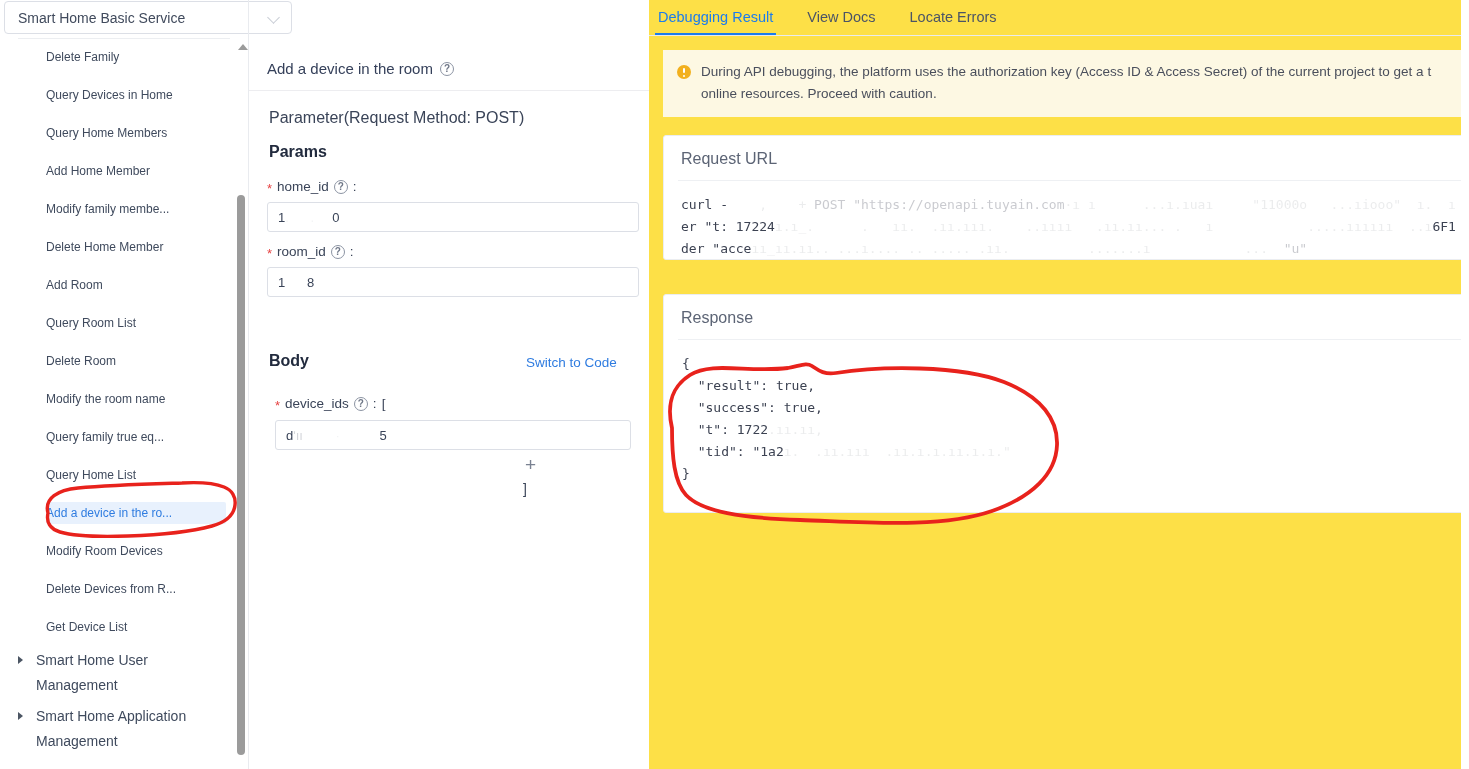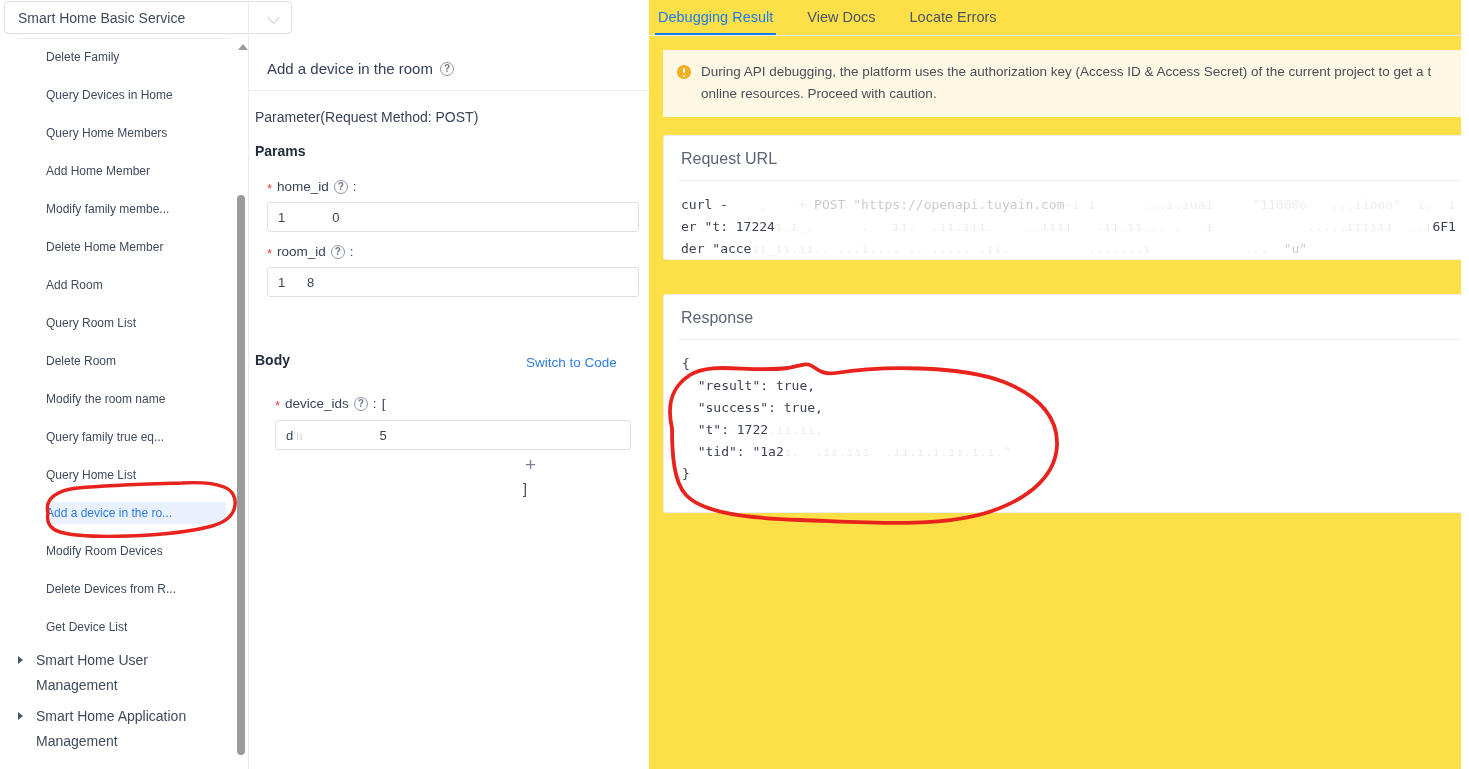--- a/index.html
+++ b/index.html
@@ -79,21 +79,21 @@
   .center-title {
     position: absolute; left: 18px; top: 22px; font-size: 15px; color: #35405a;
     display: flex; align-items: center; gap: 7px;
   }
   .qmark {
     display: inline-block; width: 14px; height: 14px; border: 1.2px solid #8c94a3; border-radius: 50%;
     font-size: 10px; line-height: 12px; text-align: center; color: #6f7787; font-weight: bold;
   }
   .center-header-line { position: absolute; left: 0; top: 52px; width: 407px; height: 1px; background: #ededf0; }
 
-  .sec-title { position: absolute; left: 6px; font-size: 14px; color: #3a4458; }
+  .sec-title { position: absolute; left: 20px; font-size: 16px; color: #3a4458; }
   .sec-strong { font-weight: bold; color: #222b3e; }
 
   .field-label {
     position: absolute; left: 18px; font-size: 13.5px; color: #3a4458;
     display: flex; align-items: center; gap: 5px;
   }
   .req { color: #e64343; font-size: 13px; line-height: 1; position: relative; top: 2px; }
 
   .text-input {
     position: absolute; left: 18px; height: 30px;

